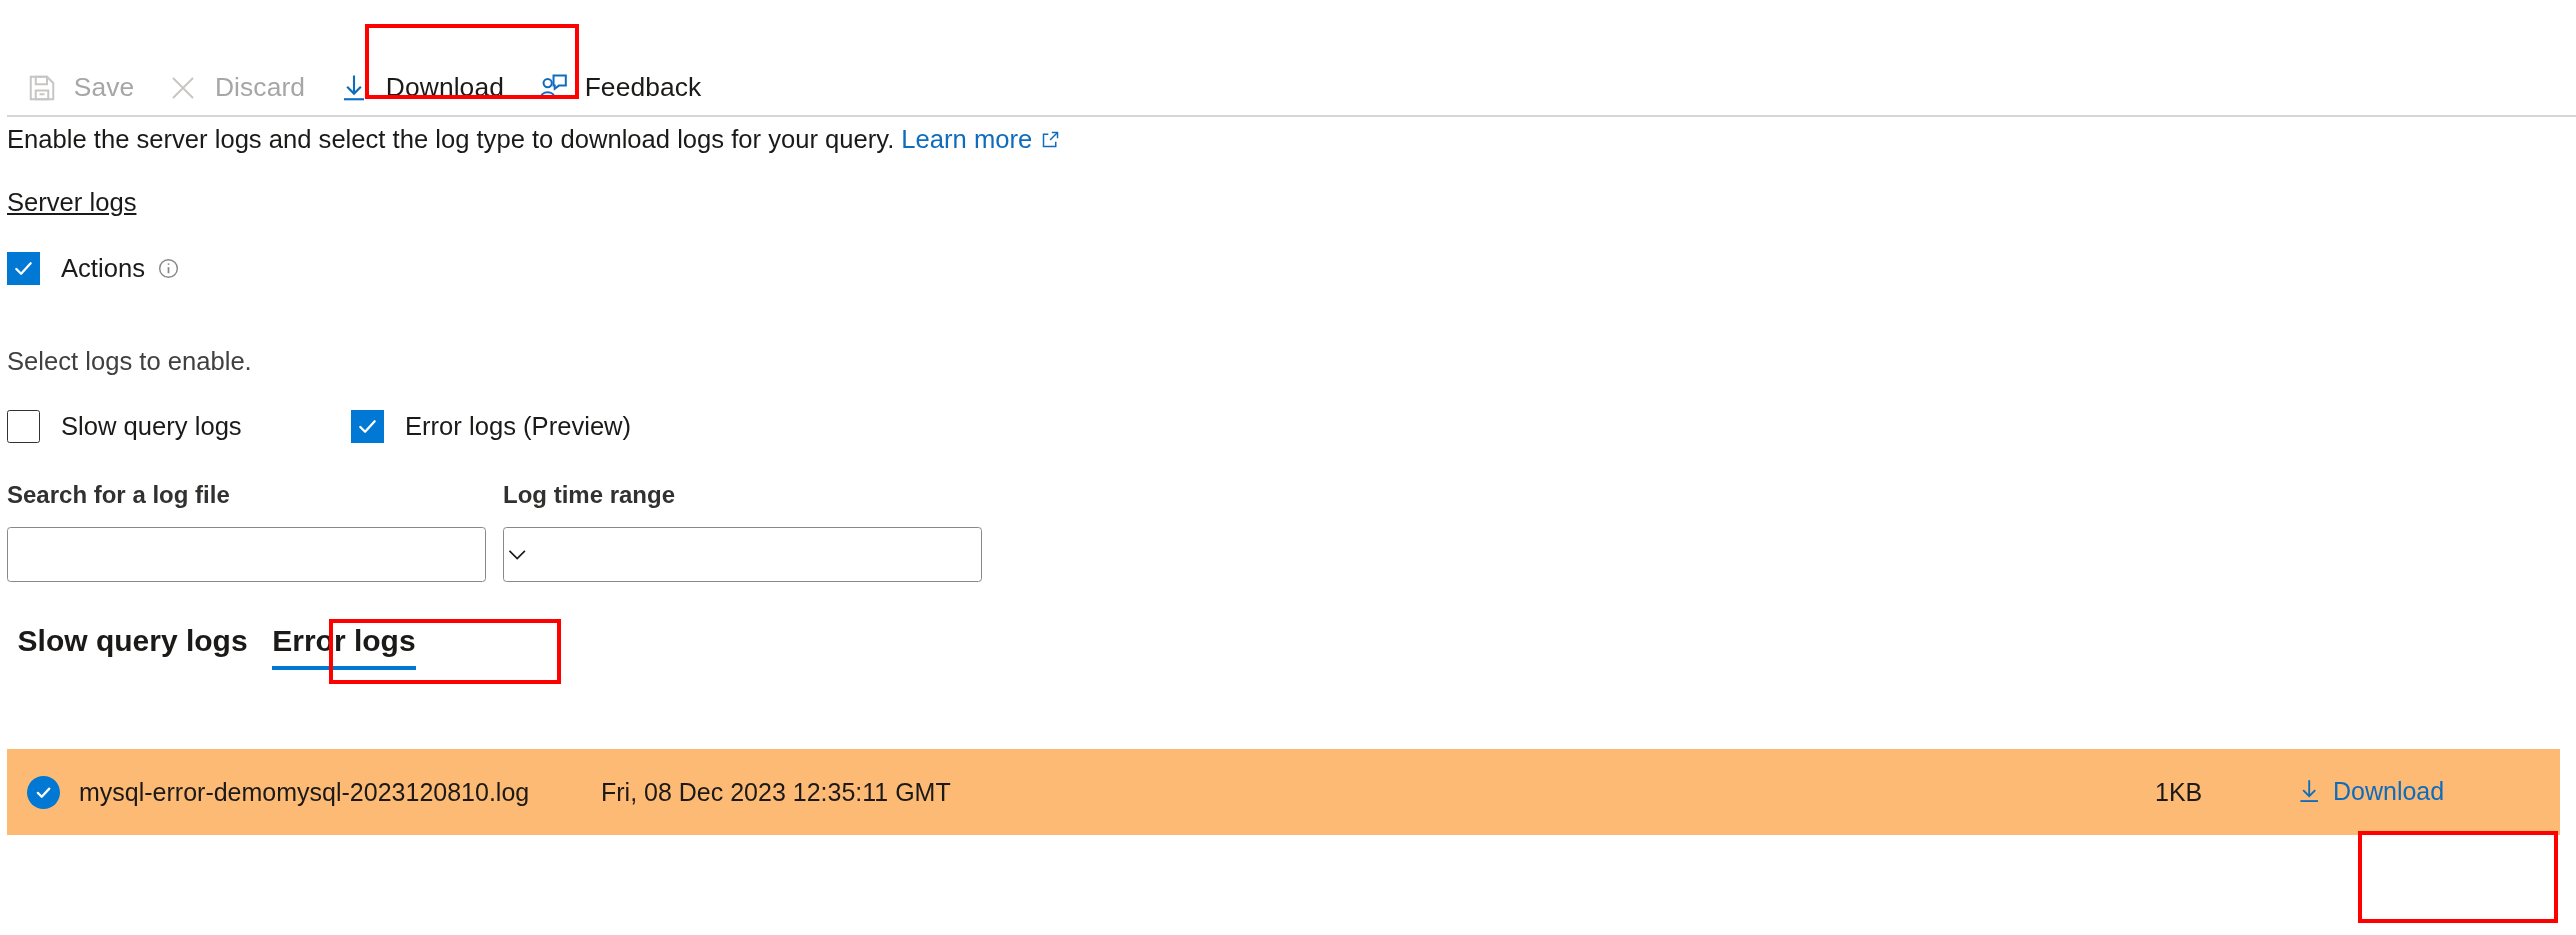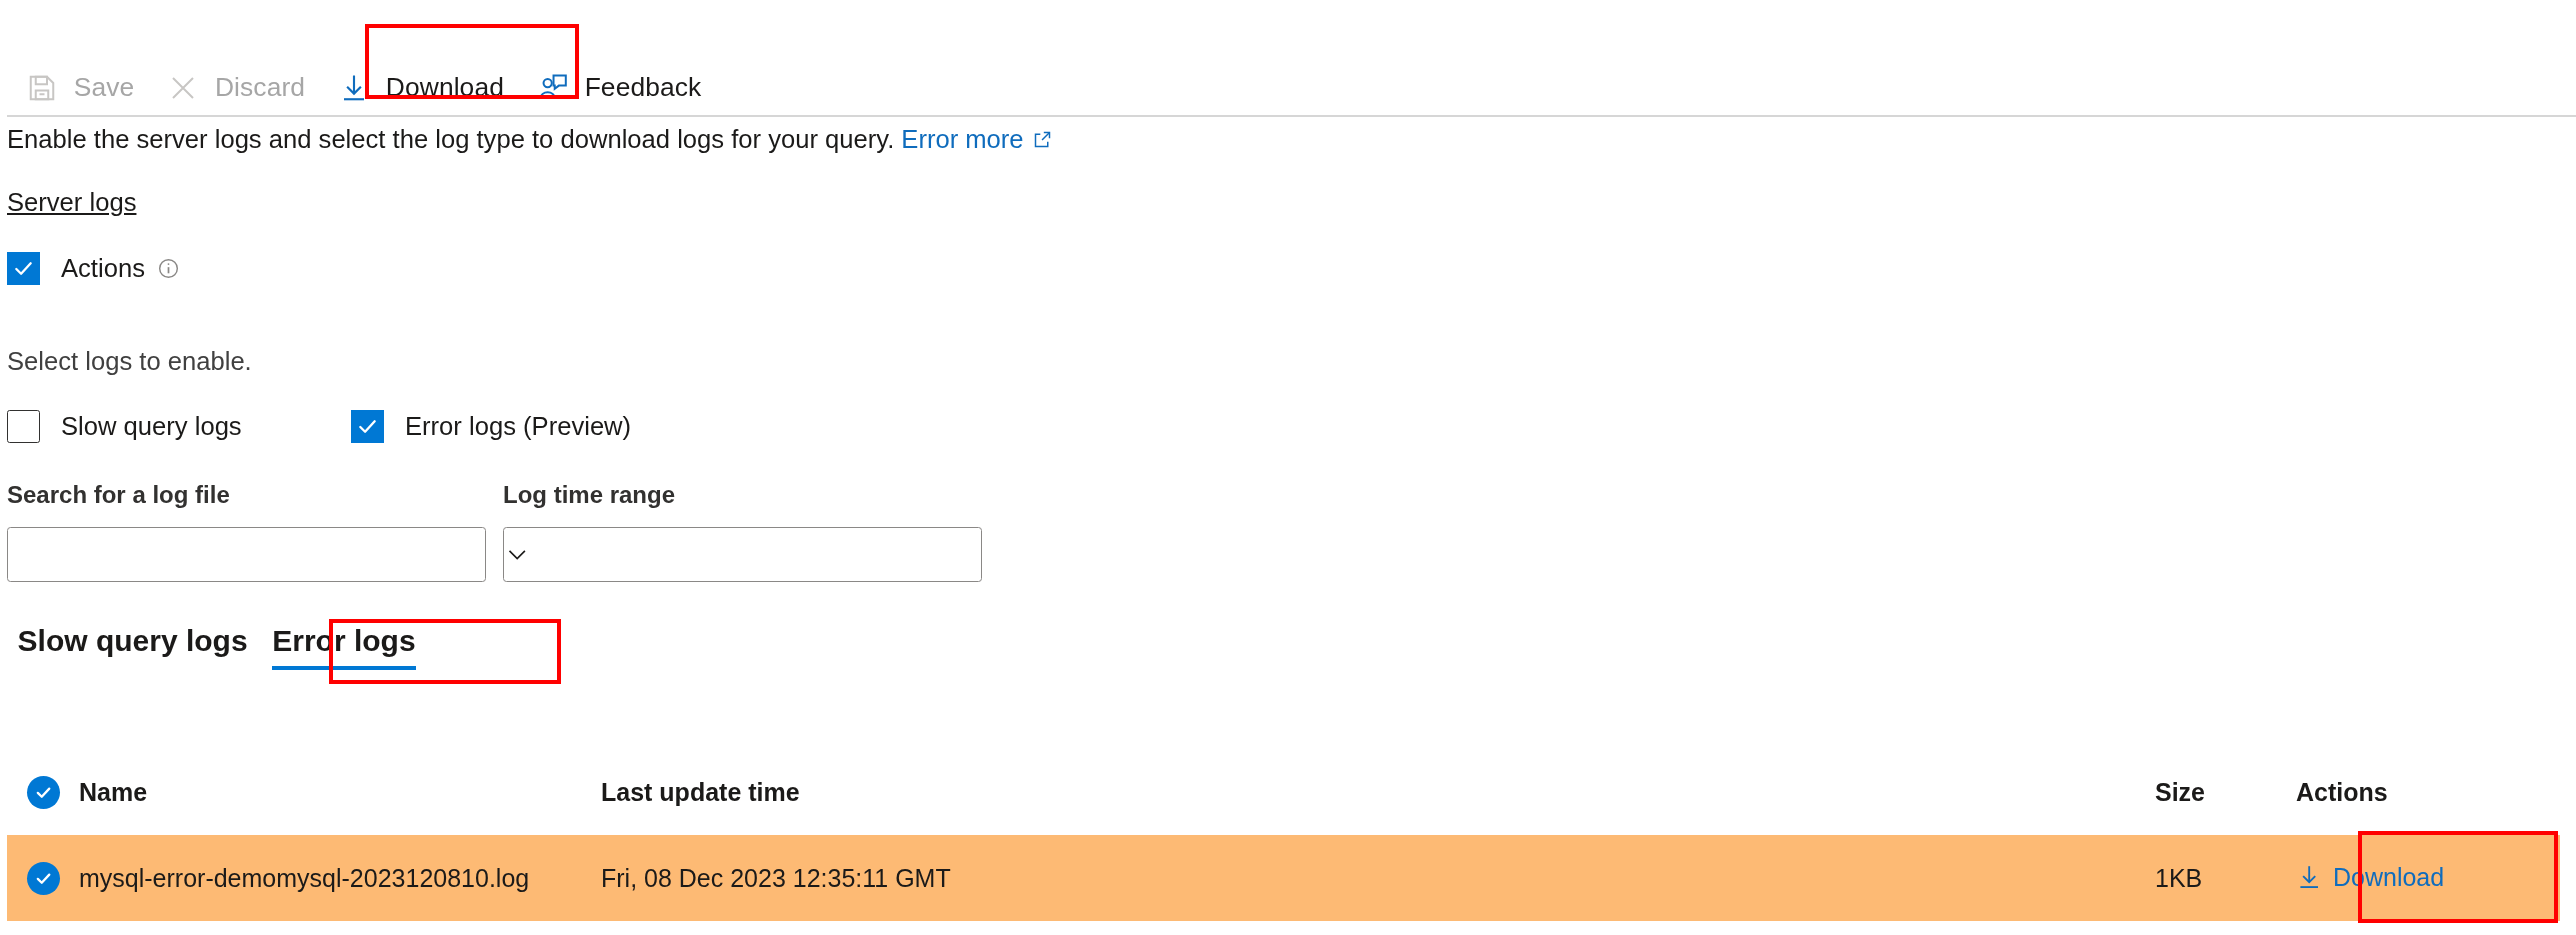--- a/index.html
+++ b/index.html
@@ -351,21 +351,21 @@
       </svg>
     </span>
     <span class="cmd-label">Feedback</span>
   </div>
 </div>
 
 <div class="hl-box" id="hl-download-toolbar"></div>
 <div class="divider"></div>
 
 <div class="desc">
-  <span>Enable the server logs and select the log type to download logs for your query.</span><a class="link"><span>Error more</span><span class="ext-icon"><svg width="21" height="21" viewBox="0 0 24 24" fill="none" stroke="#0f6cbd" stroke-width="1.7">
+  <span>Enable the server logs and select the log type to download logs for your query.</span><a class="link"><span>Learn more</span><span class="ext-icon"><svg width="21" height="21" viewBox="0 0 24 24" fill="none" stroke="#0f6cbd" stroke-width="1.7">
           <path d="M13.5 4 H20 V10.5"></path>
           <path d="M20 4 L11.5 12.5"></path>
           <path d="M18 14.5 V20 H4 V6 H9.5"></path>
         </svg></span></a>
 </div>
 
 <div class="section-label">Server logs</div>
 
 <div class="cb-row" id="cb-enable">
   <span class="cb-box checked">
@@ -416,34 +416,20 @@
     <span>Slow query logs</span>
   </div>
   <div class="tab active">
     <span>Error logs</span>
   </div>
 </div>
 <div class="hl-box" id="hl-tab-errorlogs"></div>
 
 <div class="table">
 
-  <div class="trow header">
-    <div class="c-check">
-      <span class="circle-check">
-        <svg width="21" height="21" viewBox="0 0 24 24" fill="none" stroke="#ffffff" stroke-width="2.6" stroke-linecap="round" stroke-linejoin="round">
-          <path d="M5.5 12.4 L10 16.8 L18.6 7.6"></path>
-        </svg>
-      </span>
-    </div>
-    <div class="c-name th">Name</div>
-    <div class="c-time th">Last update time</div>
-    <div class="spacer-a"></div>
-    <div class="c-size th">Size</div>
-    <div class="c-action th">Actions</div>
-  </div>
 
   <div class="trow selected">
     <div class="c-check">
       <span class="circle-check">
         <svg width="21" height="21" viewBox="0 0 24 24" fill="none" stroke="#ffffff" stroke-width="2.6" stroke-linecap="round" stroke-linejoin="round">
           <path d="M5.5 12.4 L10 16.8 L18.6 7.6"></path>
         </svg>
       </span>
     </div>
     <div class="c-name td">mysql-error-demomysql-2023120810.log</div>

